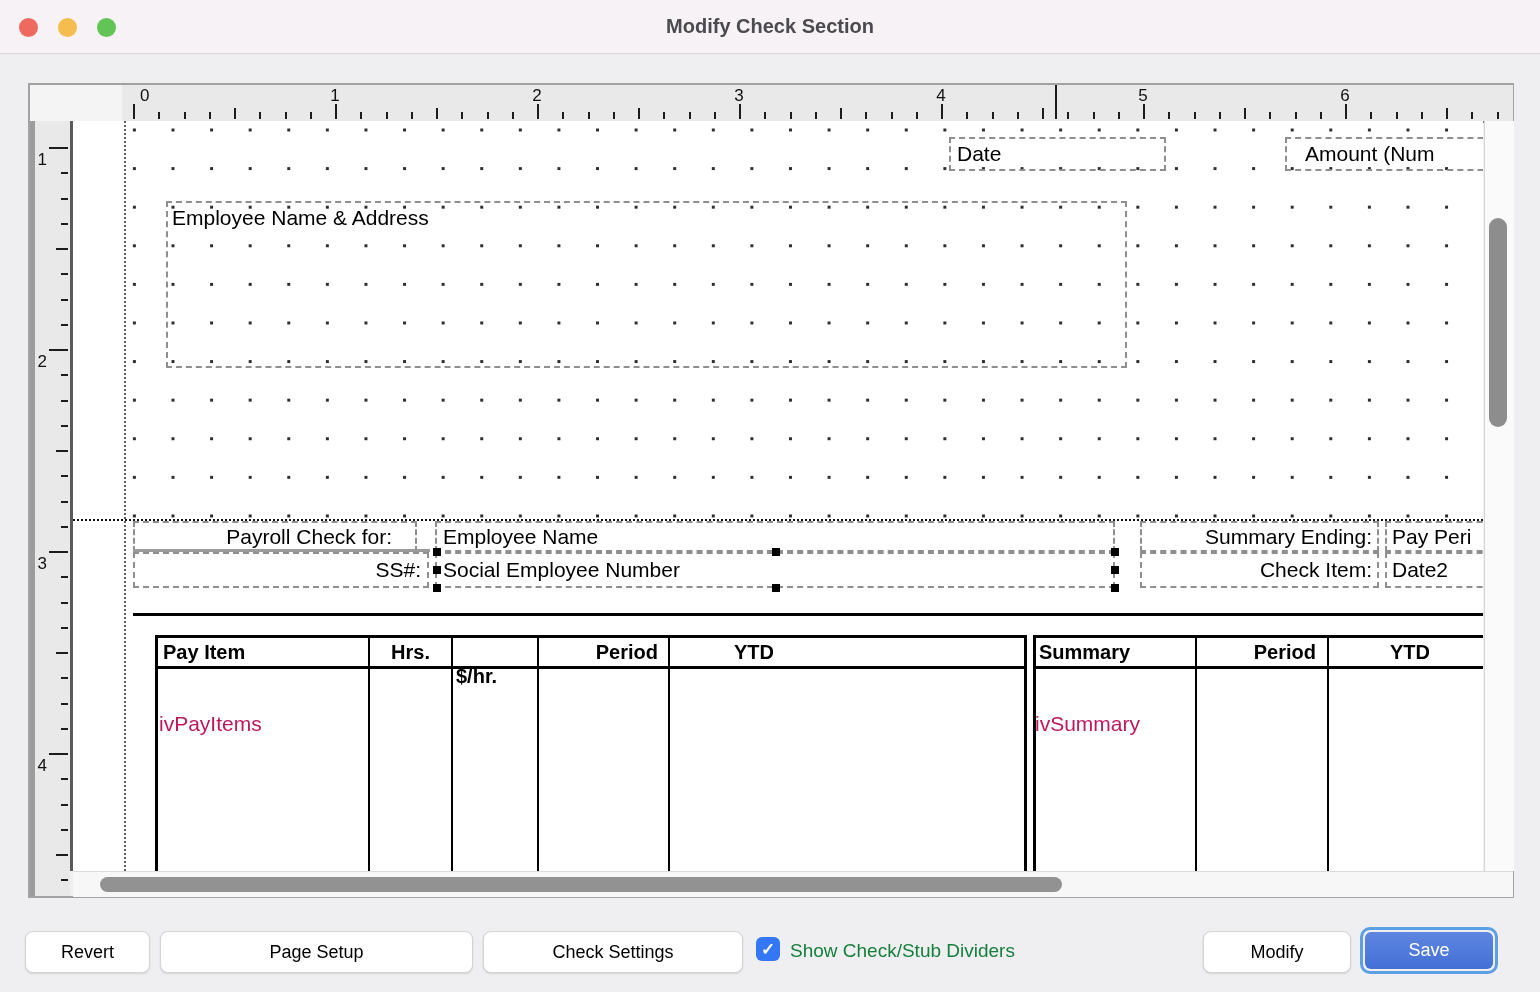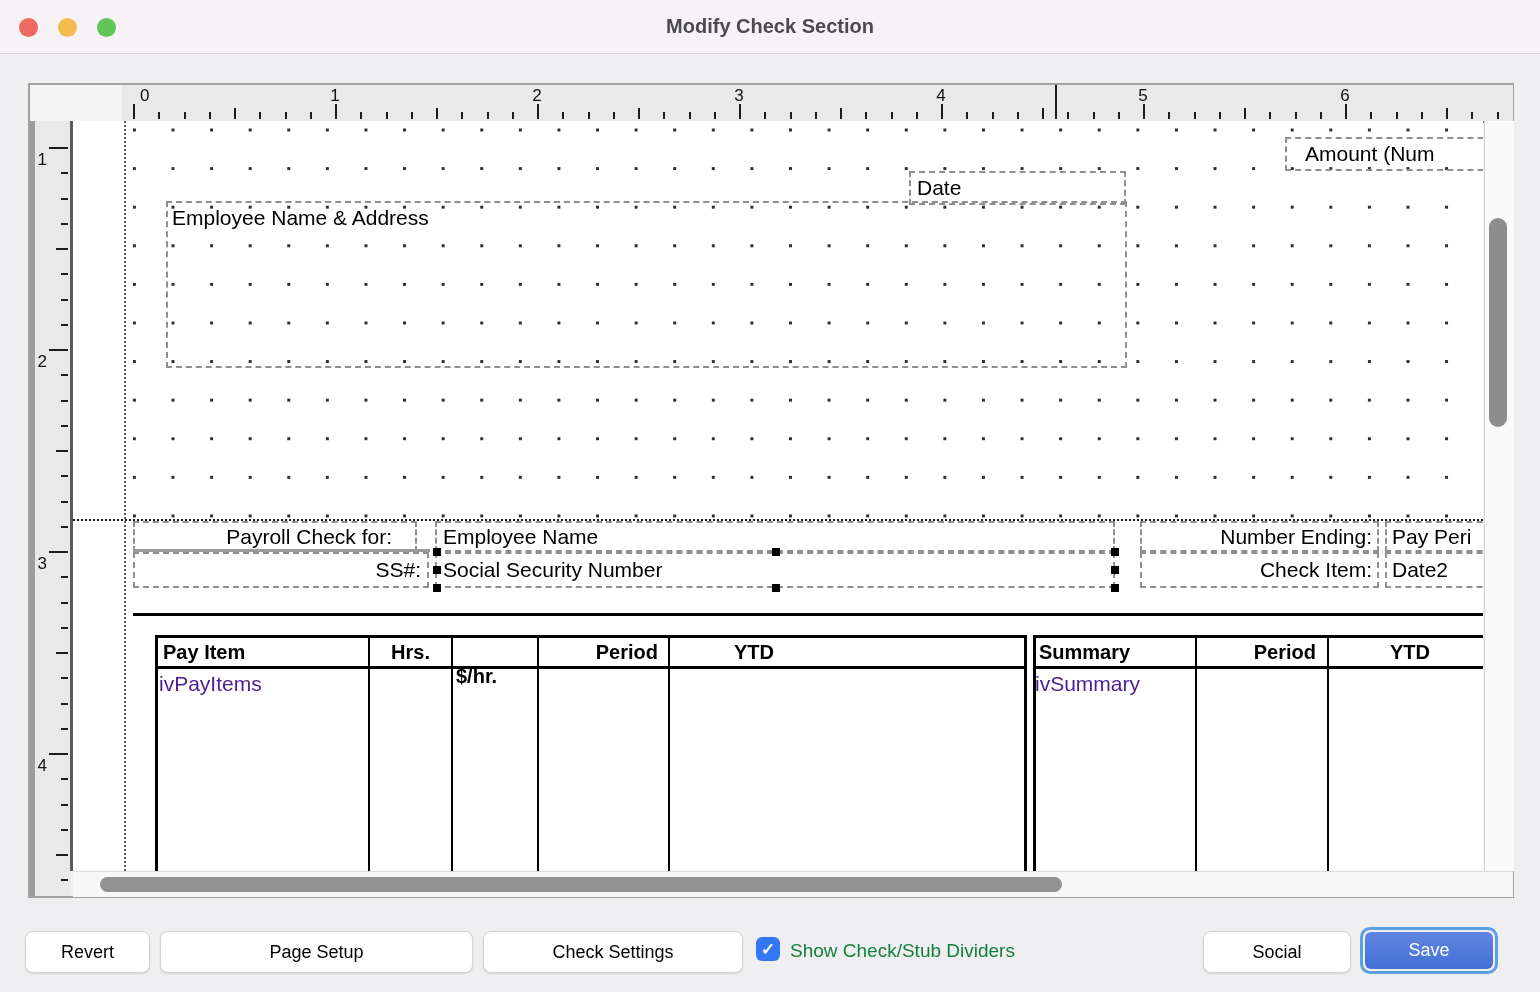--- a/index.html
+++ b/index.html
@@ -35,21 +35,21 @@
      background-size:38.6px 38.6px;background-position:27.7px -10.3px;}
   #margin-line{left:51px;top:0;width:0;height:750px;border-left:2px dotted #5e5e5e;}
   .dashbox{border:2px dashed #8f8f8f;box-sizing:border-box;background:transparent;}
   .ftext{font-size:21px;color:#000;display:flex;align-items:center;}
   .r{justify-content:flex-end;}
   #divider-dotted{left:0;top:398px;width:1410px;height:0;border-top:2px dotted #141414;}
   .handle{position:absolute;width:8px;height:8px;background:#000;}
   .blackline{background:#000;}
   .tline{position:absolute;background:#000;}
   .th{position:absolute;display:flex;align-items:center;font-weight:bold;font-size:20px;color:#000;}
-  .tr-text{position:absolute;font-size:21px;color:#4c1d95;}
+  .tr-text{position:absolute;font-size:21px;color:#be185d;margin-top:40px;}
 
   
   #vscroll-track{left:1484px;top:121px;width:29px;height:750px;background:#fafafa;border-left:1px solid #d6d6d6;}
   #vscroll-thumb{left:1489px;top:218px;width:18px;height:209px;border-radius:9px;background:#8d8d8d;}
   #hscroll-track{left:73px;top:871px;width:1440px;height:25px;background:#f7f7f7;border-top:1px solid #dcdcdc;}
   #hscroll-thumb{left:100px;top:877px;width:962px;height:15px;border-radius:8px;background:#929292;}
 
   
   .btn{position:absolute;height:40px;background:#fff;border:1px solid #d4d4d4;border-radius:8px;
        box-shadow:0 1px 2px rgba(0,0,0,.12);display:flex;align-items:center;justify-content:center;
@@ -184,44 +184,44 @@
       <div class="vtick" style="top: 707.75px; left: 31px; width: 7px;"></div>
       <div class="vtick" style="top: 733px; left: 26px; width: 12px;"></div>
       <div class="vtick" style="top: 758.25px; left: 31px; width: 7px;"></div>
     </div>
   <div class="abs" id="canvas-border"></div>
 
   <div class="abs" id="canvas">
     <div class="abs" id="grid-dots"></div>
     <div class="abs" id="margin-line"></div>
 
-    <div class="abs dashbox ftext" style="left:836px;top:16px;width:217px;height:34px;padding-left:6px;margin-top:34px;">Date</div>
+    <div class="abs dashbox ftext" style="left:876px;top:16px;width:217px;height:34px;padding-left:6px;">Date</div>
     <div class="abs dashbox ftext" style="left:1212px;top:16px;width:300px;height:34px;padding-left:18px;">Amount (Num</div>
     <div class="abs dashbox" style="left:93px;top:80px;width:961px;height:167px;">
       <div style="font-size:21px;padding:3px 0 0 4px;">Employee Name &amp; Address</div>
     </div>
 
     <div class="abs" id="divider-dotted"></div>
 
     <div class="abs dashbox ftext r" style="left:60px;top:400px;width:284px;height:31px;padding-right:23px;">Payroll Check for:</div>
     <div class="abs dashbox ftext" style="left:362px;top:400px;width:680px;height:31px;padding-left:6px;">Employee Name</div>
     <div class="abs" style="left:60px;top:428px;width:297px;height:3px;background:#9a9a9a;"></div>
     <div class="abs dashbox ftext r" style="left:60px;top:431px;width:296px;height:36px;padding-right:6px;">SS#:</div>
-    <div class="abs dashbox ftext" style="left:362px;top:431px;width:680px;height:36px;padding-left:6px;">Social Security Number</div>
+    <div class="abs dashbox ftext" style="left:362px;top:431px;width:680px;height:36px;padding-left:6px;">Social Employee Number</div>
 
     <div class="handle" style="left:360px;top:427px;"></div>
     <div class="handle" style="left:699px;top:427px;"></div>
     <div class="handle" style="left:1038px;top:427px;"></div>
     <div class="handle" style="left:360px;top:445px;"></div>
     <div class="handle" style="left:1038px;top:445px;"></div>
     <div class="handle" style="left:360px;top:463px;"></div>
     <div class="handle" style="left:699px;top:463px;"></div>
     <div class="handle" style="left:1038px;top:463px;"></div>
 
-    <div class="abs dashbox ftext r" style="left:1067px;top:400px;width:239px;height:31px;padding-right:5px;">Number Ending:</div>
+    <div class="abs dashbox ftext r" style="left:1067px;top:400px;width:239px;height:31px;padding-right:5px;">Summary Ending:</div>
     <div class="abs dashbox ftext" style="left:1312px;top:400px;width:230px;height:31px;padding-left:5px;">Pay Peri</div>
     <div class="abs dashbox ftext r" style="left:1067px;top:431px;width:239px;height:36px;padding-right:5px;">Check Item:</div>
     <div class="abs dashbox ftext" style="left:1312px;top:431px;width:230px;height:36px;padding-left:5px;">Date2</div>
 
     <div class="abs blackline" style="left:60px;top:492px;width:1350px;height:3px;"></div>
 
     <div class="tline" style="left:82px;top:514px;width:872px;height:3px;"></div>
     <div class="tline" style="left:82px;top:545px;width:872px;height:3px;"></div>
     <div class="tline" style="left:82px;top:514px;width:3px;height:236px;"></div>
     <div class="tline" style="left:951px;top:514px;width:3px;height:236px;"></div>
@@ -252,18 +252,18 @@
   <div class="abs" id="hscroll-track"></div>
   <div class="abs" id="hscroll-thumb"></div>
 
   <div class="btn" id="btn-revert">Revert</div>
   <div class="btn" id="btn-pagesetup">Page Setup</div>
   <div class="btn" id="btn-itemsettings">Check Settings</div>
   <div class="abs" id="checkbox">
     <span>✓</span>
   </div>
   <div class="abs" id="checkbox-label">Show Check/Stub Dividers</div>
-  <div class="btn" id="btn-cancel">Social</div>
+  <div class="btn" id="btn-cancel">Modify</div>
   <div class="abs" id="save-outer">
     <div class="abs" id="save-inner">Save</div>
   </div>
 
 </div>
 
 </body></html>

